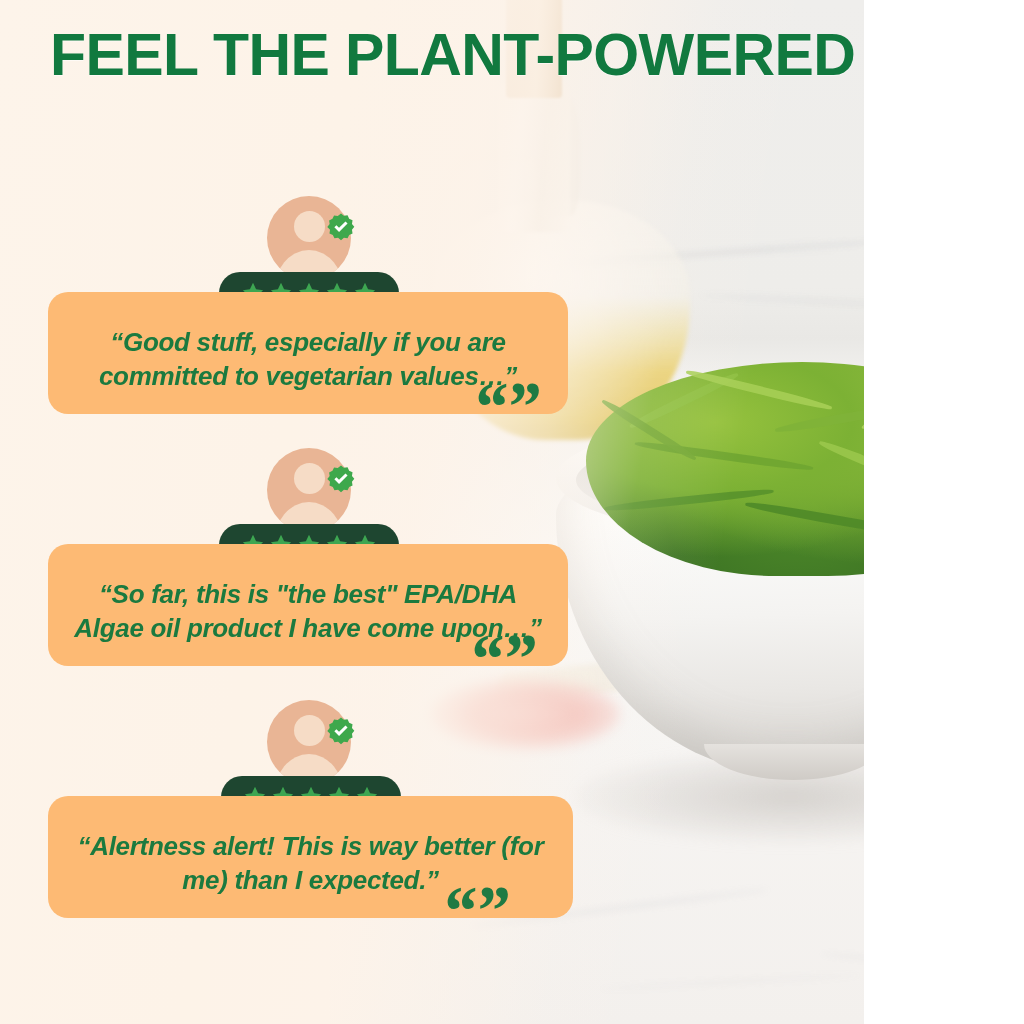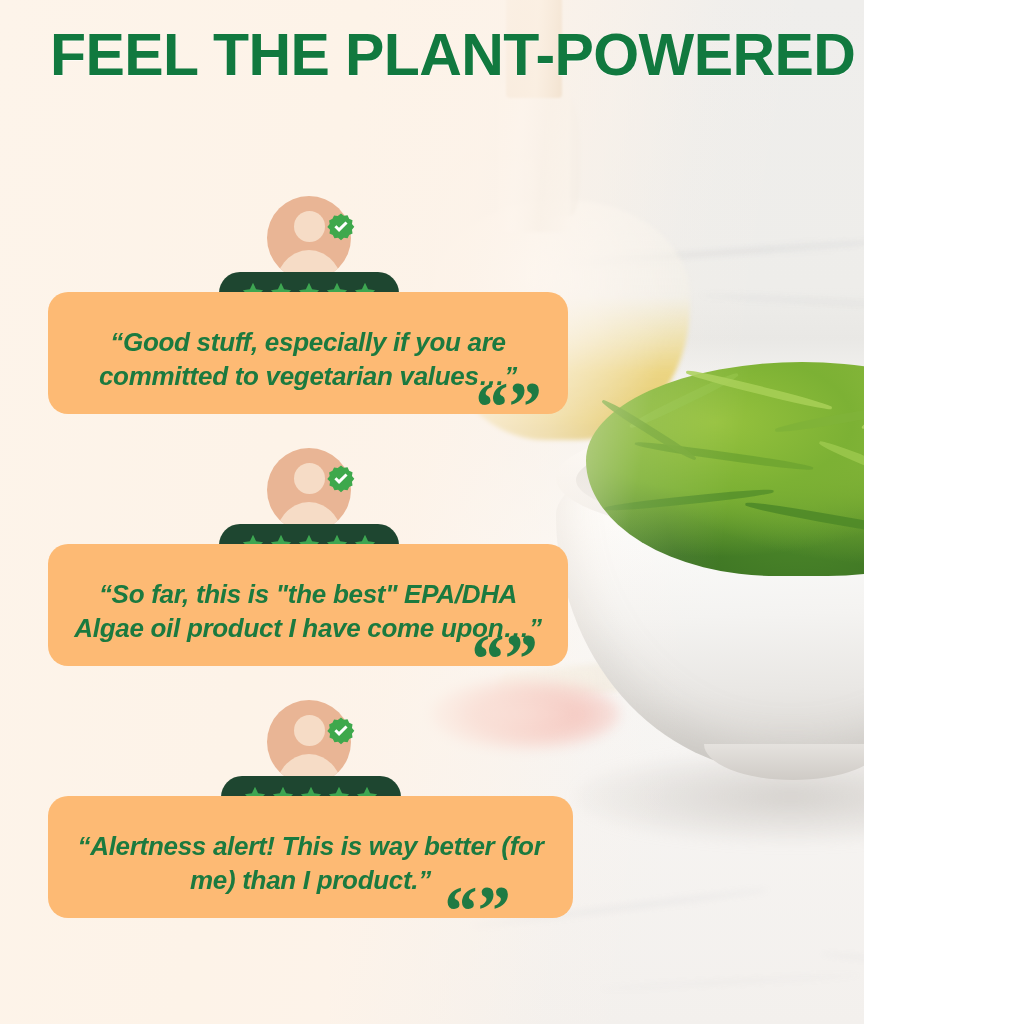--- a/index.html
+++ b/index.html
@@ -521,18 +521,18 @@
             <path fill="#3DA651" d="M12 1.8l3.1 6.5 7 .9-5.1 4.9 1.3 7-6.3-3.4-6.3 3.4 1.3-7L1.9 9.2l7-.9z"></path>
           </svg>
         </span>
       <span class="star">
           <svg viewBox="0 0 24 24">
             <path fill="#3DA651" d="M12 1.8l3.1 6.5 7 .9-5.1 4.9 1.3 7-6.3-3.4-6.3 3.4 1.3-7L1.9 9.2l7-.9z"></path>
           </svg>
         </span>
     </div>
     <div class="quote-card">
-      <div class="quote-text">“Alertness alert! This is way better (for me) than I product.”</div>
+      <div class="quote-text">“Alertness alert! This is way better (for me) than I expected.”</div>
       <div class="quote-marks">“”</div>
     </div>
   </div>
 
 </div>
 
 </body></html>

